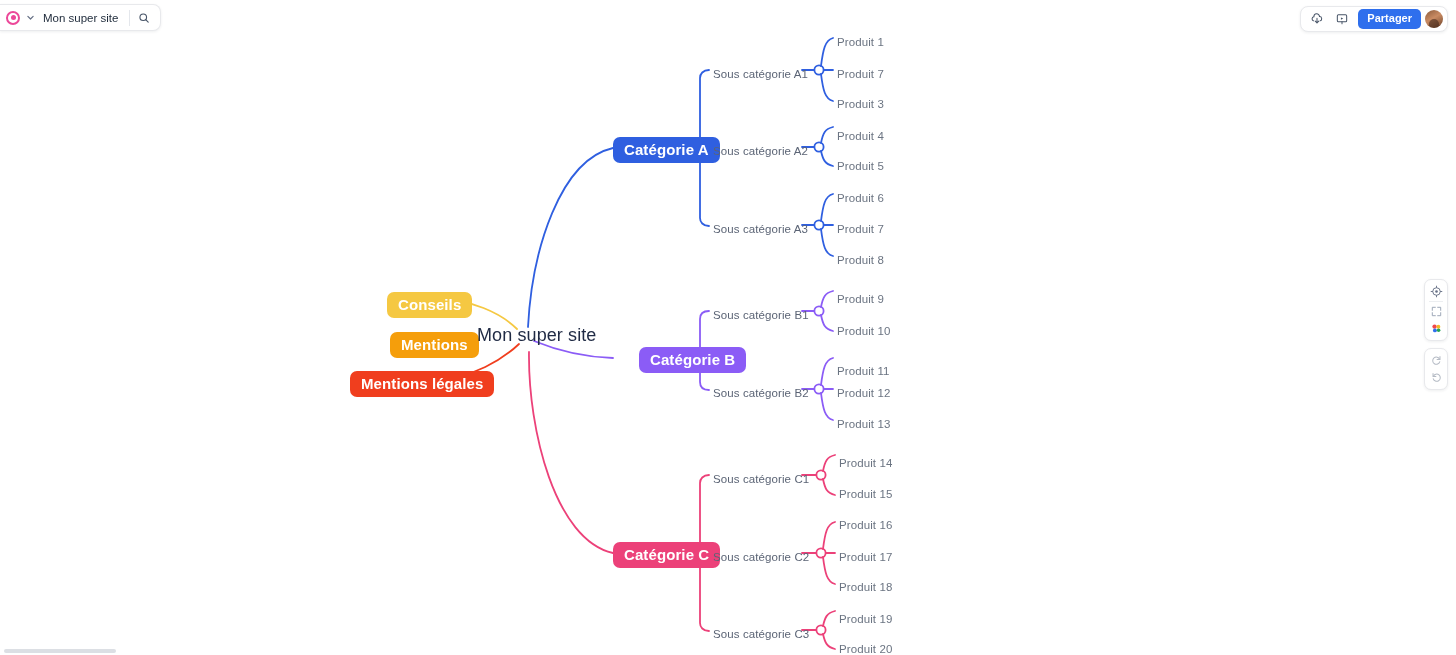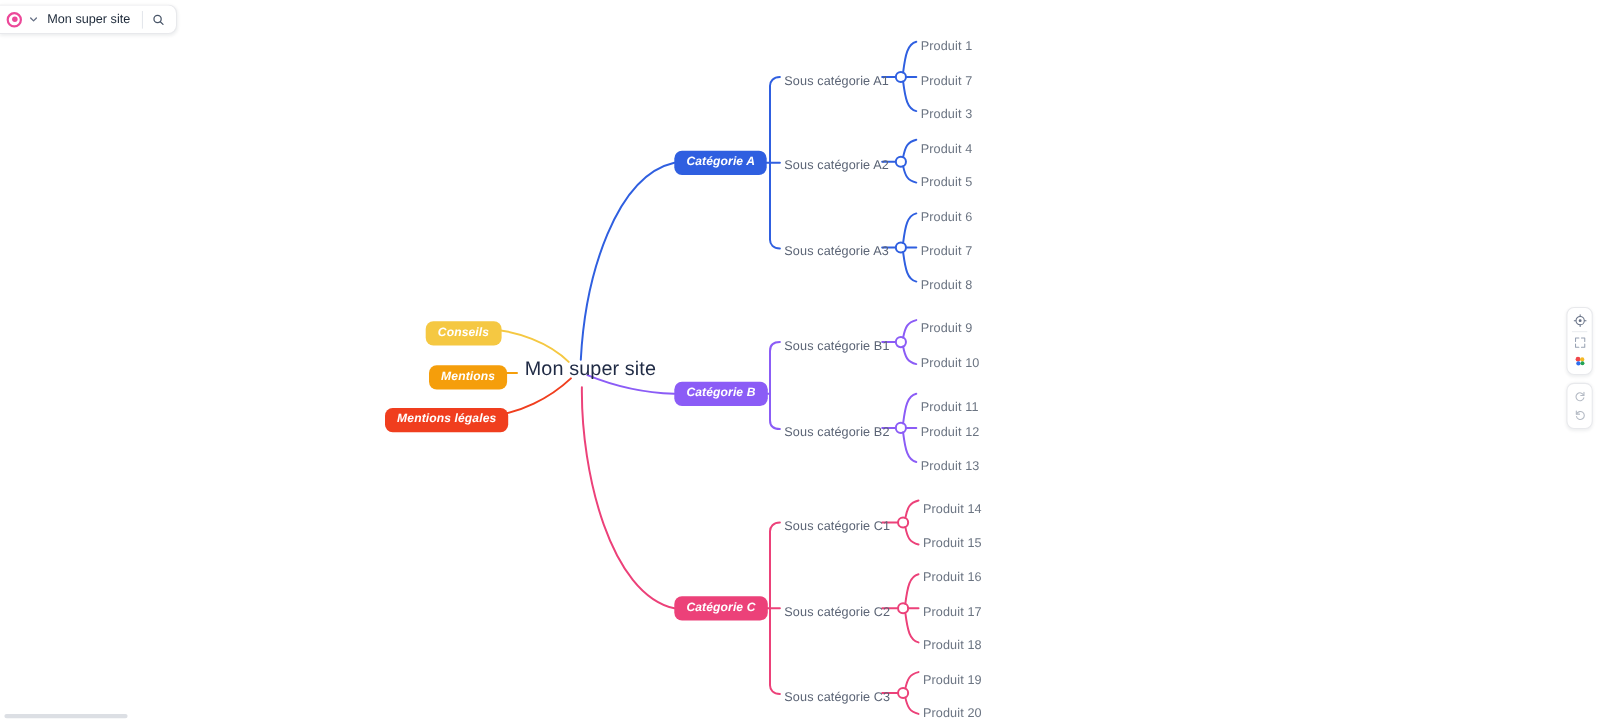--- a/index.html
+++ b/index.html
@@ -156,27 +156,26 @@
   
   .node {
     position: absolute;
     white-space: nowrap;
     cursor: pointer;
     z-index: 10;
   }
   .pill {
     display: inline-block;
     color: #ffffff;
-    font-size: 11px;
+    font-size: 15px;
     font-weight: 600;
     padding: 5px 11px 6px;
     border-radius: 7px;
     line-height: 1;
     letter-spacing: .1px;
-    font-style: italic;
   }
   .root-label {
     font-size: 18px;
     color: #1f2a44;
     font-weight: 500;
     letter-spacing: .1px;
     cursor: text;
   }
   .sub-label {
     font-size: 11.5px;
@@ -302,20 +301,37 @@
     <span class="doc-title">Mon super site</span>
     <span class="vdiv"></span>
     <span class="search-btn">
       <svg width="12" height="12" viewBox="0 0 16 16" fill="none">
           <circle cx="7" cy="7" r="4.4" stroke="#475467" stroke-width="1.5"></circle>
           <path d="M10.3 10.3 L13.6 13.6" stroke="#475467" stroke-width="1.5" stroke-linecap="round"></path>
         </svg>
     </span>
   </div>
 
+  <div class="topbar-right">
+    <span class="tr-icon">
+      <svg width="14" height="14" viewBox="0 0 18 18" fill="none">
+        <path d="M4.7 11.4 A2.7 2.7 0 0 1 5 6.1 A3.6 3.6 0 0 1 12.2 5.9 A2.8 2.8 0 0 1 13 11.4" stroke="#475467" stroke-width="1.3" stroke-linecap="round" fill="none"></path>
+        <path d="M9 8 L9 14 M6.7 11.7 L9 14 L11.3 11.7" stroke="#475467" stroke-width="1.3" stroke-linecap="round" stroke-linejoin="round"></path>
+      </svg>
+    </span>
+    <span class="tr-icon">
+      <svg width="14" height="14" viewBox="0 0 18 18" fill="none">
+        <rect x="3" y="3.6" width="12" height="9" rx="1.4" stroke="#475467" stroke-width="1.3"></rect>
+        <path d="M9 12.6 L9 15" stroke="#475467" stroke-width="1.3" stroke-linecap="round"></path>
+        <path d="M7.6 7 L10.6 8.5 L7.6 10 Z" fill="#475467"></path>
+      </svg>
+    </span>
+    <button class="share-btn">Partager</button>
+    <span class="avatar"></span>
+  </div>
 
   <div class="rtool" id="rtool-top">
     <span class="rt-icon">
       <svg width="13" height="13" viewBox="0 0 18 18" fill="none">
         <circle cx="9" cy="9" r="5.2" stroke="#667085" stroke-width="1.3"></circle>
         <circle cx="9" cy="9" r="1.8" fill="#667085"></circle>
         <path d="M9 1.6 L9 3.4 M9 14.6 L9 16.4 M1.6 9 L3.4 9 M14.6 9 L16.4 9" stroke="#667085" stroke-width="1.3" stroke-linecap="round"></path>
       </svg>
     </span>
     <span class="rt-sep"></span>
@@ -388,21 +404,21 @@
     <span class="leaf-label">Produit  4</span></div>
   <div class="node" style="left:837px; top:156px;">
     <span class="leaf-label">Produit 5</span></div>
   <div class="node" style="left:837px; top:188px;">
     <span class="leaf-label">Produit 6</span></div>
   <div class="node" style="left:837px; top:219px;">
     <span class="leaf-label">Produit 7</span></div>
   <div class="node" style="left:837px; top:250px;">
     <span class="leaf-label">Produit 8</span></div>
 
-  <div class="node" style="left:613px; top:347px;">
+  <div class="node" style="left:639px; top:347px;">
     <span class="pill" style="background:#8b5cf6;">Catégorie B</span>
   </div>
   <div class="node" style="left:713px; top:305px;">
     <span class="sub-label">Sous catégorie B1</span>
   </div>
   <div class="node" style="left:713px; top:383px;">
     <span class="sub-label">Sous catégorie B2</span>
   </div>
   <div class="node" style="left:837px; top:289px;">
     <span class="leaf-label">Produit 9</span></div>

